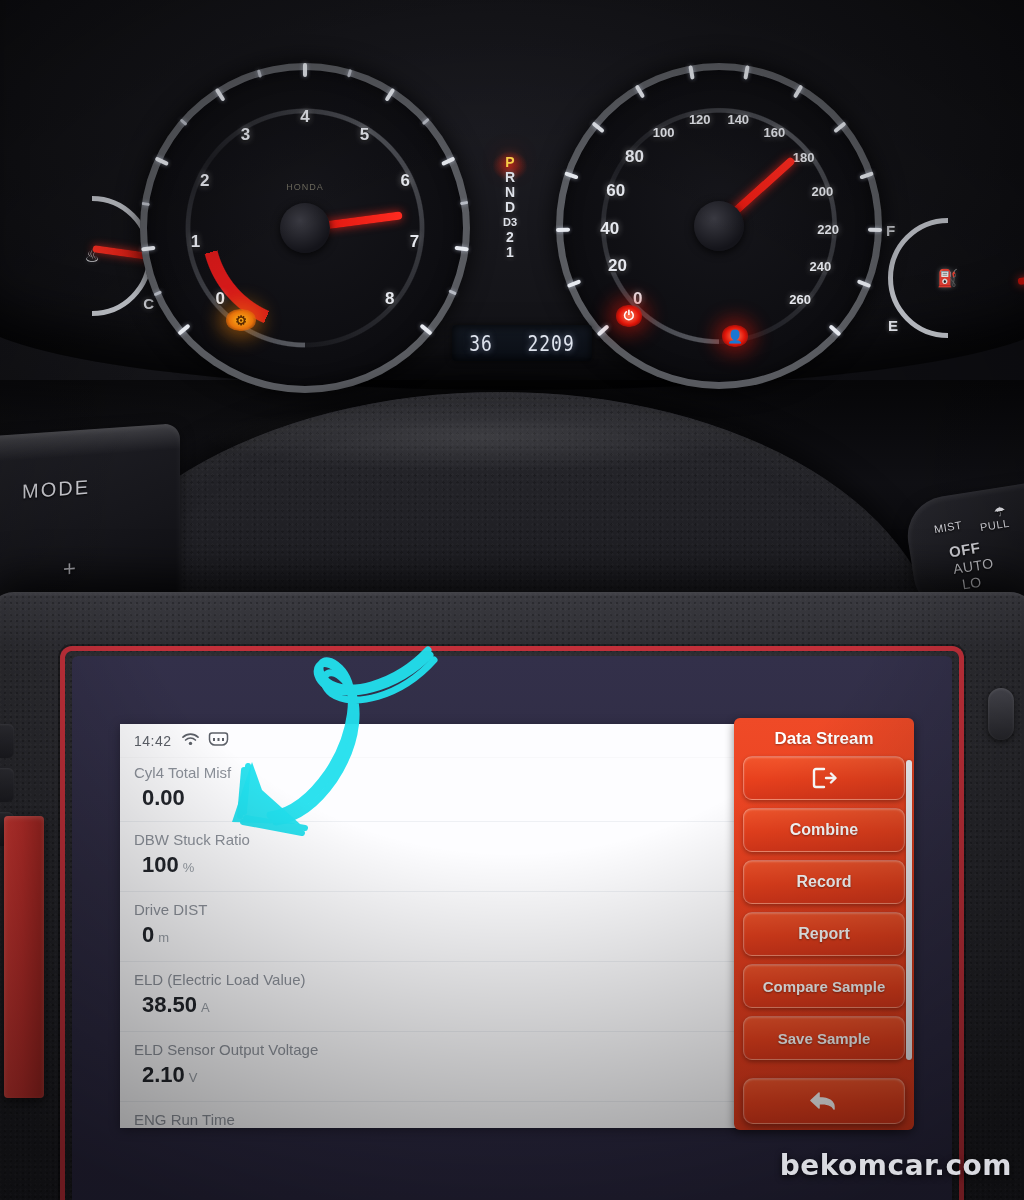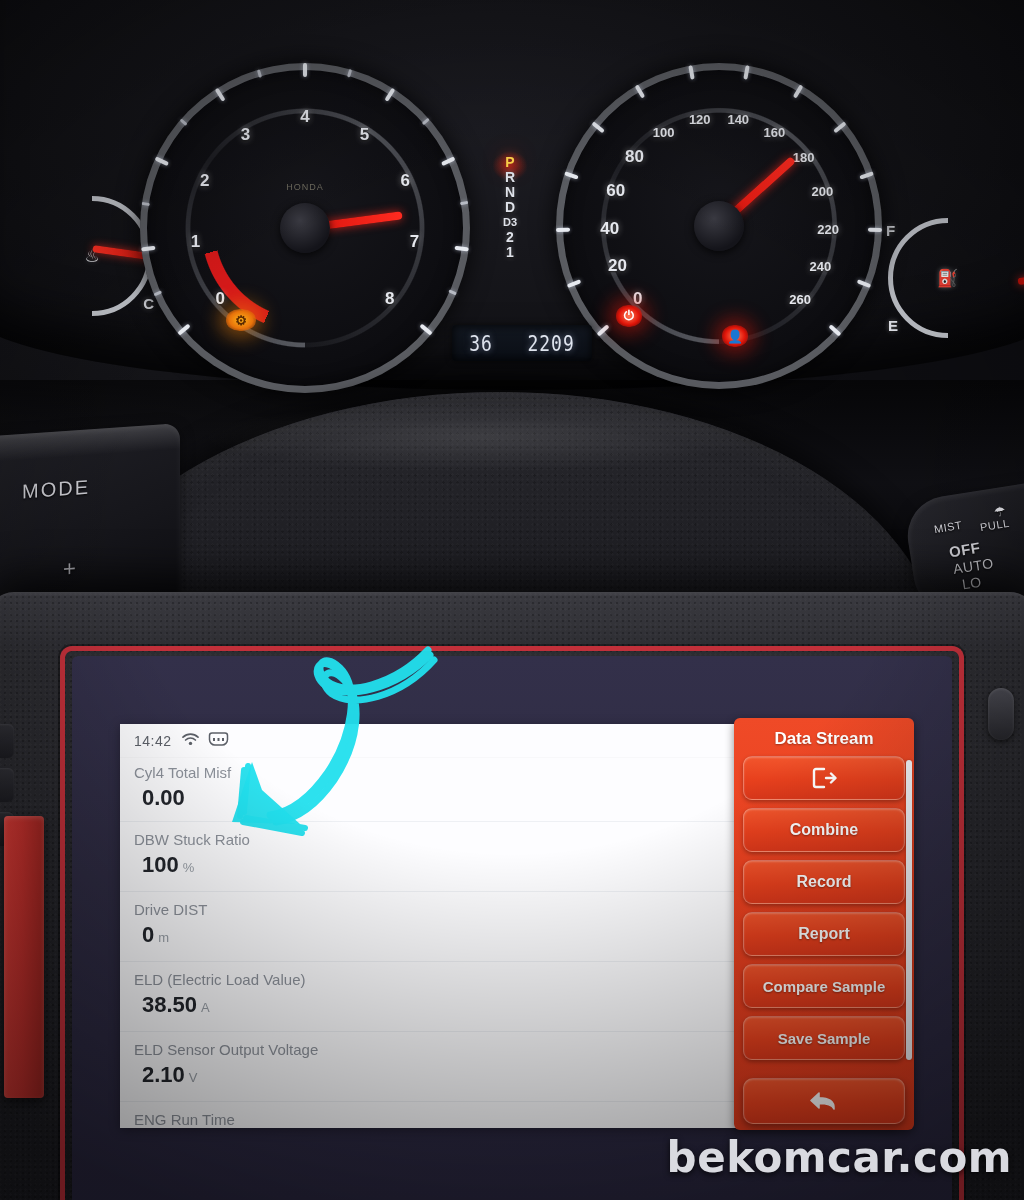--- a/index.html
+++ b/index.html
@@ -339,21 +339,21 @@
     position:absolute; right:2px; top:42px; width:6px; height:300px;
     background:#f3f4f8; border-radius:3px;
     box-shadow:0 0 3px rgba(0,0,0,.25);
   }
 
   
   .marker { position:absolute; left:0; top:0; width:1024px; height:1200px; pointer-events:none; }
 
   .watermark {
     position:absolute; right:12px; bottom:18px;
-    color:#d9dae0; font-size:42px; font-weight:bold;
+    color:#d9dae0; font-size:28px; font-weight:bold;
     letter-spacing:.5px;
     text-shadow:0 2px 6px rgba(0,0,0,.75);
     font-family:"DejaVu Sans", sans-serif;
   }
   .vignette {
     position:absolute; inset:0; pointer-events:none;
     background: radial-gradient(ellipse 860px 740px at 512px 520px, rgba(0,0,0,0) 45%, rgba(0,0,0,.45) 100%);
   }
 </style>
 </head>

